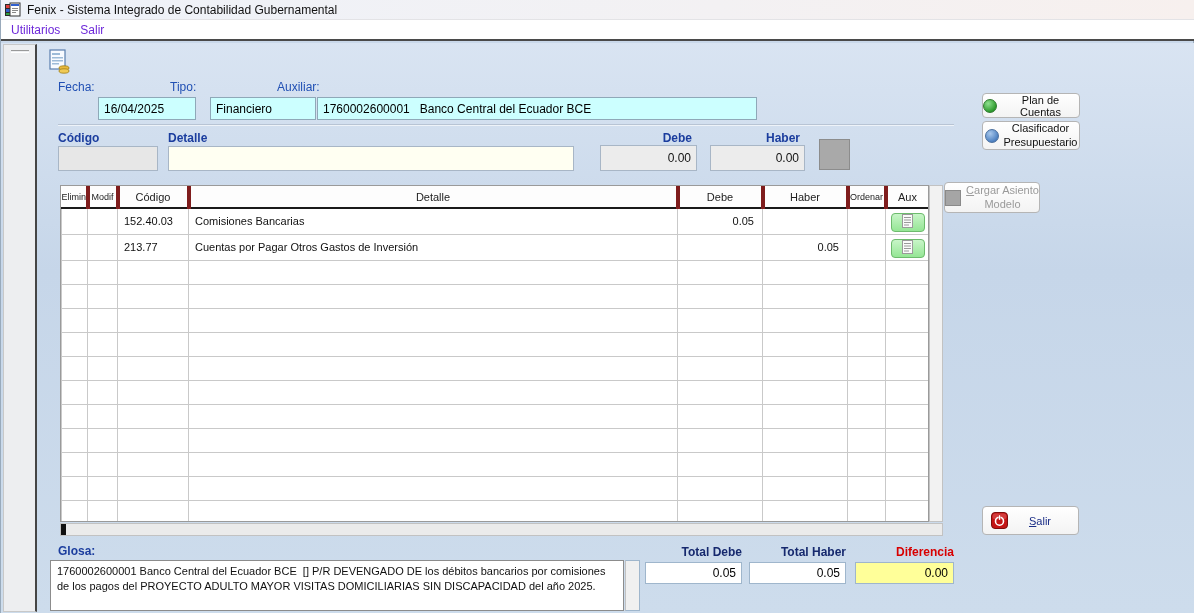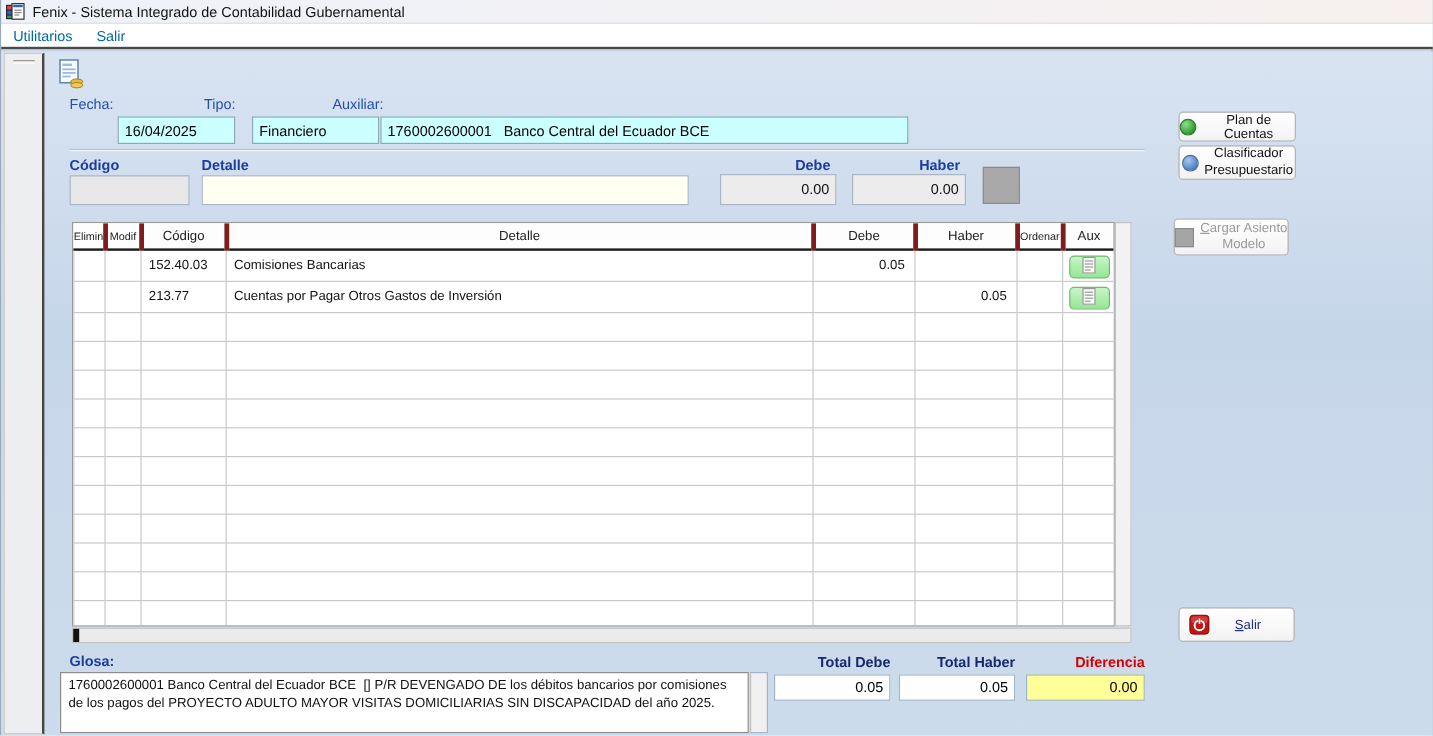--- a/index.html
+++ b/index.html
@@ -9,21 +9,21 @@
 
   
   .titlebar { position:absolute; left:0; top:0; width:1194px; height:20px;
     background:linear-gradient(90deg,#eef2f9 0%, #f3f1f3 60%, #f7f0ee 100%);
     display:flex; align-items:center; padding-left:4px; border-bottom:1px solid #e3e3e6; }
   .titlebar .title { margin-left:6px; color:#111; font-size:12px; }
 
   
   .menubar { position:absolute; left:0; top:20px; width:1194px; height:21px; background:#ffffff;
     display:flex; align-items:center; border-bottom:2px solid #4a4a4a; }
-  .menu-item { padding:2px 10px; color:#0369a1; cursor:default; }
+  .menu-item { padding:2px 10px; color:#6d28d9; cursor:default; }
 
   
   .workspace { position:absolute; left:0; top:43px; width:1194px; height:570px;
     background:linear-gradient(180deg,#d9e4f2 0%, #c6d6e9 40%, #cddcec 100%); }
   .left-strip { position:absolute; left:2px; top:1px; width:34px; height:568px;
     background:#edeef0; border:1px solid #c8c8c8; border-right:2px solid #454545; }
   .grip { position:absolute; left:7px; top:5px; width:18px; height:3px;
     border-top:1px solid #999; border-bottom:1px solid #fff; }
   .main { position:absolute; left:38px; top:0; width:1156px; height:570px; }
 
@@ -341,21 +341,21 @@
       <button class="side-btn" style="left:943px;top:50px;width:98px;height:25px;">
         <span class="sphere green"></span>
         <span>Plan de Cuentas</span>
       </button>
 
       <button class="side-btn" style="left:943px;top:78px;width:98px;height:29px;">
         <span class="sphere blue"></span>
         <span class="two-line"><span>Clasificador</span><br><span>Presupuestario</span></span>
       </button>
 
-      <button class="side-btn disabled" style="left:939px;top:139px;width:96px;height:31px;">
+      <button class="side-btn disabled" style="left:905px;top:139px;width:96px;height:31px;">
         <span class="graysq"></span>
         <span class="two-line"><span class="mnemonic">Cargar Asiento</span><br><span>Modelo</span></span>
       </button>
 
       <button class="side-btn" style="left:943px;top:463px;width:97px;height:29px;justify-content:flex-start;padding-left:8px;">
         <svg width="17" height="17" viewBox="0 0 17 17">
           <rect x="0.5" y="0.5" width="16" height="16" rx="3.5" fill="#c41414" stroke="#7d0c0c"></rect>
           <rect x="1.5" y="1.5" width="14" height="6" rx="3" fill="#e05b5b" opacity="0.55"></rect>
           <circle cx="8.5" cy="9.2" r="4" fill="none" stroke="#fff" stroke-width="1.6"></circle>
           <rect x="7.7" y="2.8" width="1.7" height="5" fill="#c41414"></rect>

